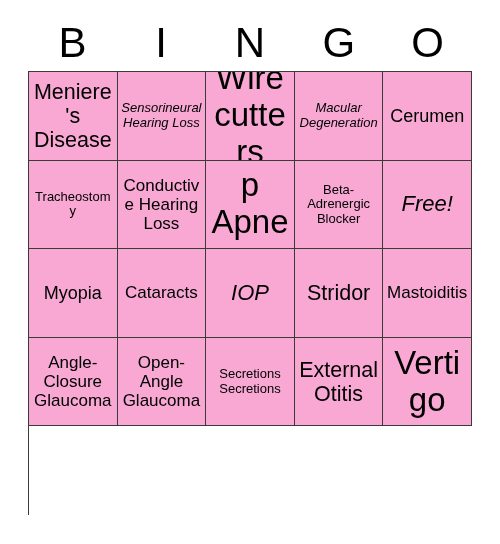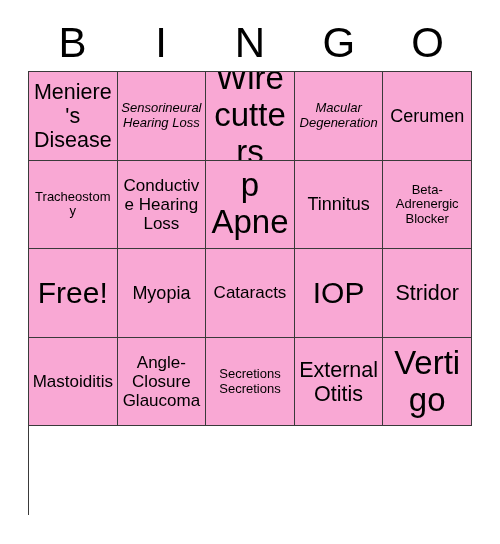--- a/index.html
+++ b/index.html
@@ -84,21 +84,21 @@
     hyphens: none;
   }
 
   
   .fs-xs   { font-size: 13px; font-style: italic; }
   .fs-sm   { font-size: 13px; }
   .fs-md   { font-size: 17px; }
   .fs-lg   { font-size: 18px; }
   .fs-xl   { font-size: 21.5px; }
   .fs-xxl  { font-size: 33px; }
-  .fs-huge { font-size: 30px; }
+  .fs-huge { font-size: 22px; font-style: italic; }
 </style>
 </head>
 <body>
 
 <div id="bingo-card">
 
   <div id="bingo-header">
     <div class="header-letter">B</div>
     <div class="header-letter">I</div>
     <div class="header-letter">N</div>
@@ -128,23 +128,20 @@
         <span class="cell-text fs-sm">Tracheostomy</span>
       </div>
     <div class="bingo-cell">
         <span class="cell-text fs-md">Conductive Hearing Loss</span>
       </div>
     <div class="bingo-cell">
         <span class="cell-text fs-xxl">Sleep Apnea</span>
       </div>
 
     <div class="bingo-cell">
-        <span class="cell-text fs-lg">Tinnitus</span>
-      </div>
-    <div class="bingo-cell">
         <span class="cell-text fs-sm">Beta-Adrenergic Blocker</span>
       </div>
     <div class="bingo-cell">
         <span class="cell-text fs-huge">Free!</span>
       </div>
     <div class="bingo-cell">
         <span class="cell-text fs-lg">Myopia</span>
       </div>
     <div class="bingo-cell">
         <span class="cell-text fs-md">Cataracts</span>
@@ -157,20 +154,23 @@
         <span class="cell-text fs-xl">Stridor</span>
       </div>
     <div class="bingo-cell">
         <span class="cell-text fs-md">Mastoiditis</span>
       </div>
     <div class="bingo-cell">
         <span class="cell-text fs-md">Angle-Closure Glaucoma</span>
       </div>
 
     <div class="bingo-cell">
+        <span class="cell-text fs-md">Open-Angle Glaucoma</span>
+      </div>
+    <div class="bingo-cell">
         <span class="cell-text fs-sm">Secretions Secretions</span>
       </div>
     <div class="bingo-cell">
         <span class="cell-text fs-xl">External Otitis</span>
       </div>
     <div class="bingo-cell">
         <span class="cell-text fs-xxl">Vertigo</span>
       </div>
   </div>
 

